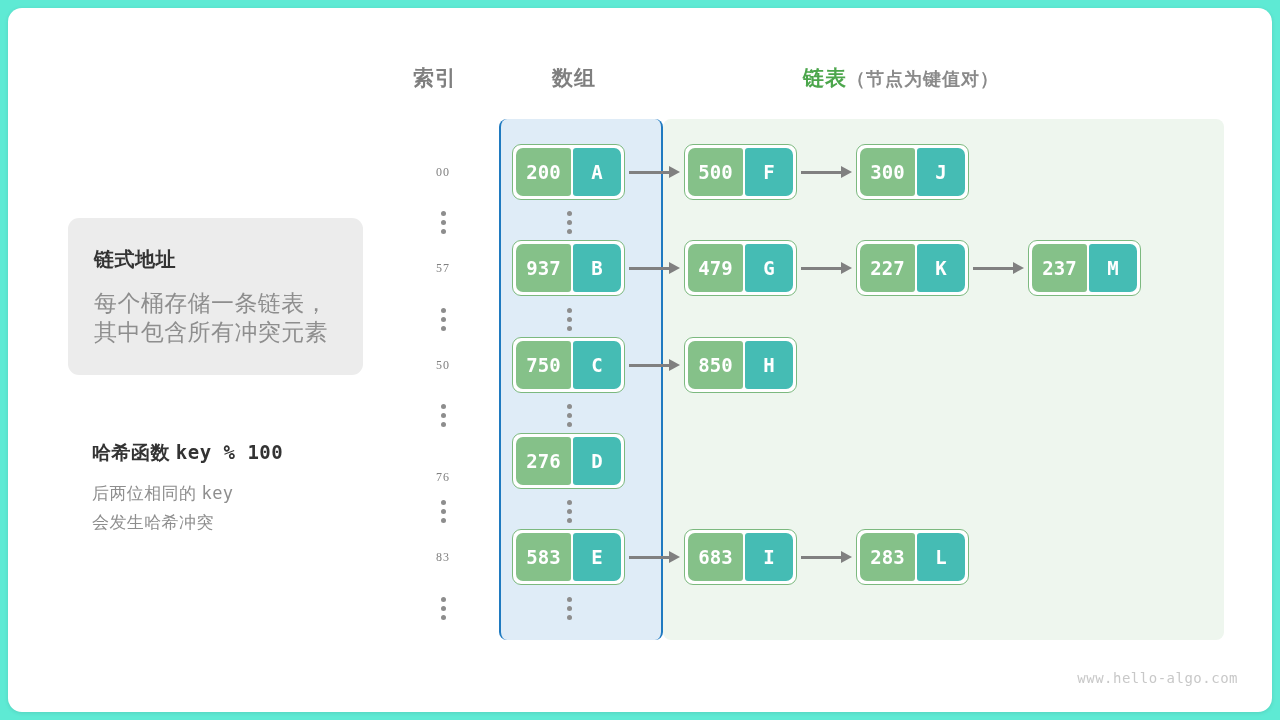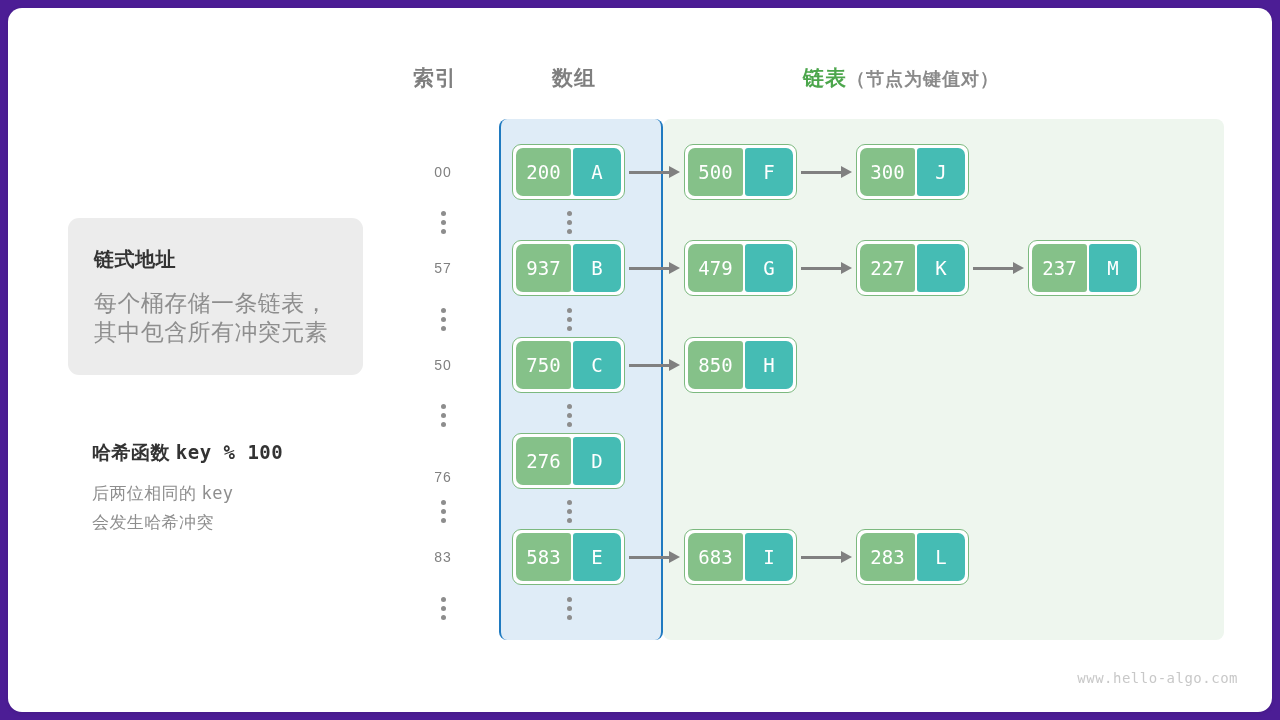--- a/index.html
+++ b/index.html
@@ -10,21 +10,21 @@
   body {
     width: 1280px;
     height: 720px;
     font-family: "Liberation Sans", "DejaVu Sans", sans-serif;
     overflow: hidden;
   }
   .page {
     position: relative;
     width: 1280px;
     height: 720px;
-    background: #4c1d95;
+    background: #5eead4;
     box-sizing: border-box;
   }
   .canvas {
     position: absolute;
     left: 8px;
     top: 8px;
     width: 1264px;
     height: 704px;
     background: #ffffff;
     border-radius: 14px;
@@ -78,22 +78,22 @@
     left: 0;
     height: 56px;
     display: flex;
     align-items: center;
   }
   .idx {
     position: absolute;
     width: 90px;
     text-align: center;
     left: 390px;
-    font-family: Liberation Sans, sans-serif;
-    font-size: 14px;
+    font-family: Liberation Serif, serif;
+    font-size: 12px;
     color: #808080;
     letter-spacing: 1px;
   }
   .dots {
     position: absolute;
     display: flex;
     flex-direction: column;
     align-items: center;
     justify-content: center;
     gap: 4px;
@@ -126,20 +126,21 @@
     flex: 0 0 auto;
   }
   .node .key, .node .val {
     display: flex;
     align-items: center;
     justify-content: center;
     color: #ffffff;
     font-family: "DejaVu Sans Mono", "Liberation Mono", monospace;
     font-size: 19px;
     box-sizing: border-box;
+    font-weight: bold;
   }
   .node .key {
     width: 55px;
     background: #85c189;
     border-radius: 7px 3px 3px 7px;
     margin-right: 2px;
   }
   .node .val {
     width: 48px;
     background: #45bcb4;

